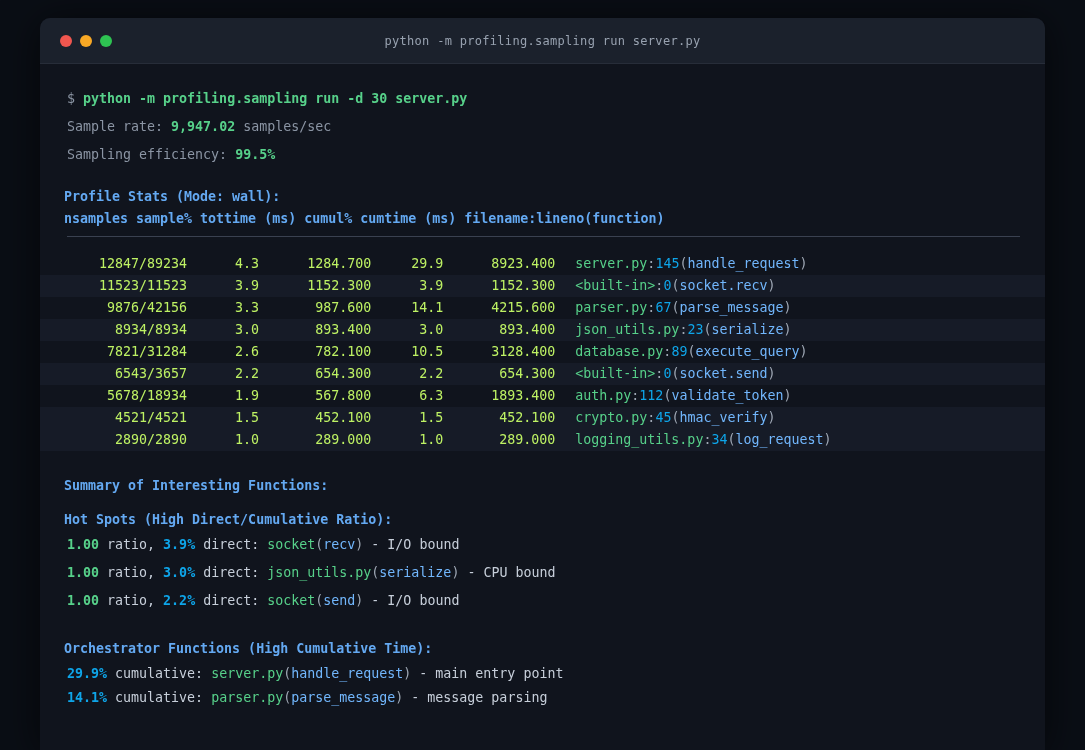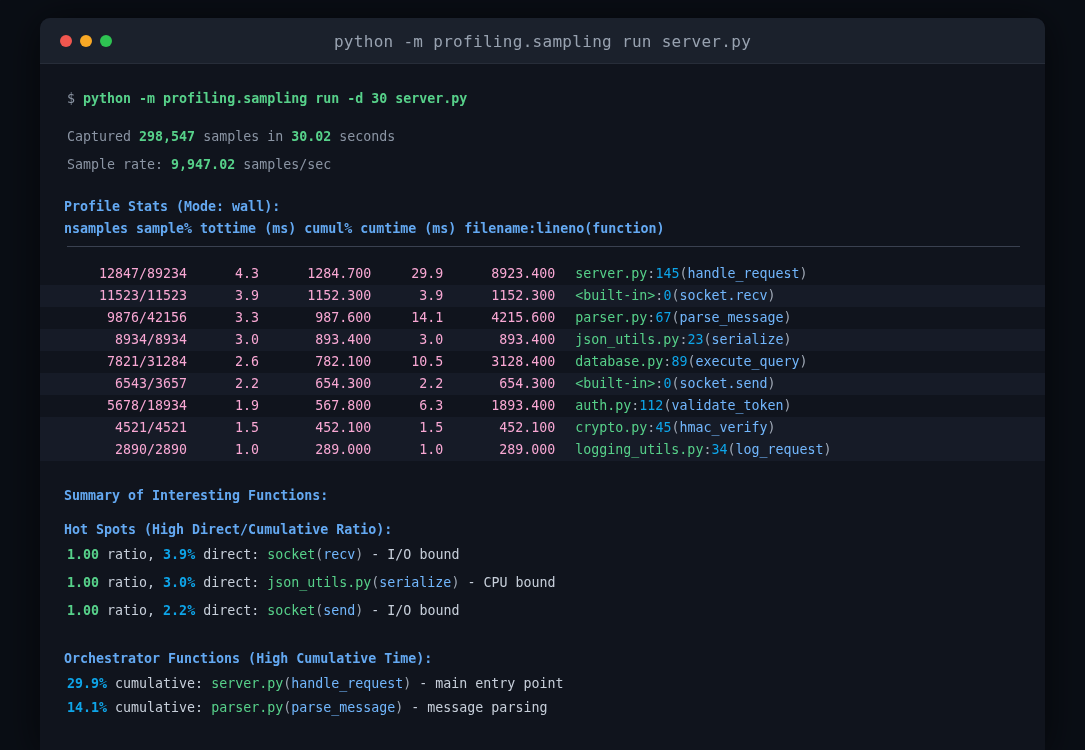--- a/index.html
+++ b/index.html
@@ -17,21 +17,21 @@
     border-bottom:1px solid #272d39;
   }
   .lights { position:absolute; left:20px; top:17px; display:flex; gap:8px; }
   .light { width:12px; height:12px; border-radius:50%; border:none; cursor:pointer; }
   .light.red { background:#f0564f; }
   .light.yellow { background:#f8a825; }
   .light.green { background:#2ec352; }
   .titletext {
     position:absolute; left:0; right:0; top:0; height:46px;
     display:flex; align-items:center; justify-content:center;
-    color:#98a2b0; font-size:16px; letter-spacing:.3px;
+    color:#98a2b0; font-size:12px; letter-spacing:.3px;
   }
 
   .content { font-size:13.3px; color:#c7cfda; }
   .line { display:block; padding-left:27px; height:18px; line-height:18px; white-space:pre; }
 
   .dim { color:#8b95a4; }
   .g   { color:#57d18a; }
   .o   { color:#0ea5e9; }
   .bl  { color:#72b7fd;margin-top:8px; }
   .p   { color:#9fa8b5; }
@@ -41,21 +41,21 @@
   .line-cmd { margin-top:26px; }
   .line-captured { margin-top:20px; }
   .line-rate, .line-eff { margin-top:10px; }
   .line-ptitle { margin-top:24px; }
   .line-pheader { margin-top:4px; }
   .divider { height:1px; background:#3a4150; margin:8px 25px 0 27px; }
 
   .rows { margin-top:16px; }
   .prow { display:block; height:22px; line-height:22px; padding-left:27px; white-space:pre; }
   .prow.alt { background:#161b27; }
-  .cell { display:inline-block; text-align:right; color:#f9a8d4; }
+  .cell { display:inline-block; text-align:right; color:#bef264; }
   .c1 { width:15ch; } .c2 { width:9ch; } .c3 { width:14ch; } .c4 { width:9ch; } .c5 { width:14ch; }
   .fn { padding-left:20px; }
 
   .line-summary { margin-top:26px; }
   .line-hstitle { margin-top:16px; }
   .hs-item { margin-top:10px; }
   .hs-item:first-of-type { margin-top:7px; }
   .line-orchtitle { margin-top:30px; }
   .orch-item { margin-top:6px; }
   .orch-item:first-of-type { margin-top:7px; }
@@ -70,24 +70,24 @@
       <button class="light yellow"></button>
       <button class="light green"></button>
     </div>
     <div class="titletext">python -m profiling.sampling run server.py</div>
   </div>
 
   <div class="content">
 
     <div class="line line-cmd"><span class="dim">$</span> <span class="g b">python -m profiling.sampling run -d 30 server.py</span></div>
 
-    <div class="line line-captured"><span class="dim">Captured</span> <span class="g b">298,547</span> <span class="dim">samples in</span> <span class="g b">30.02</span> <span class="dim">seconds</span></div>
 
     <div class="line line-rate"><span class="dim">Sample rate:</span> <span class="g b">9,947.02</span> <span class="dim">samples/sec</span></div>
 
+    <div class="line line-eff"><span class="dim">Sampling efficiency:</span> <span class="g b">99.5%</span></div>
 
     <div class="line line-ptitle hd">Profile Stats (Mode: wall):</div>
     <div class="line line-pheader hd">nsamples sample% tottime (ms) cumul% cumtime (ms) filename:lineno(function)</div>
     <div class="divider"></div>
 
     <div class="rows" id="rows-mount">
   <div class="prow"><span class="cell c1">12847/89234</span><span class="cell c2">4.3</span><span class="cell c3">1284.700</span><span class="cell c4">29.9</span><span class="cell c5">8923.400</span><span class="fn"><span class="g">server.py</span><span class="p">:</span><span class="o">145</span><span class="p">(</span><span class="bl">handle_request</span><span class="p">)</span></span></div>
 
   <div class="prow alt"><span class="cell c1">11523/11523</span><span class="cell c2">3.9</span><span class="cell c3">1152.300</span><span class="cell c4">3.9</span><span class="cell c5">1152.300</span><span class="fn"><span class="g">&lt;built-in&gt;</span><span class="p">:</span><span class="o">0</span><span class="p">(</span><span class="bl">socket.recv</span><span class="p">)</span></span></div>
 

